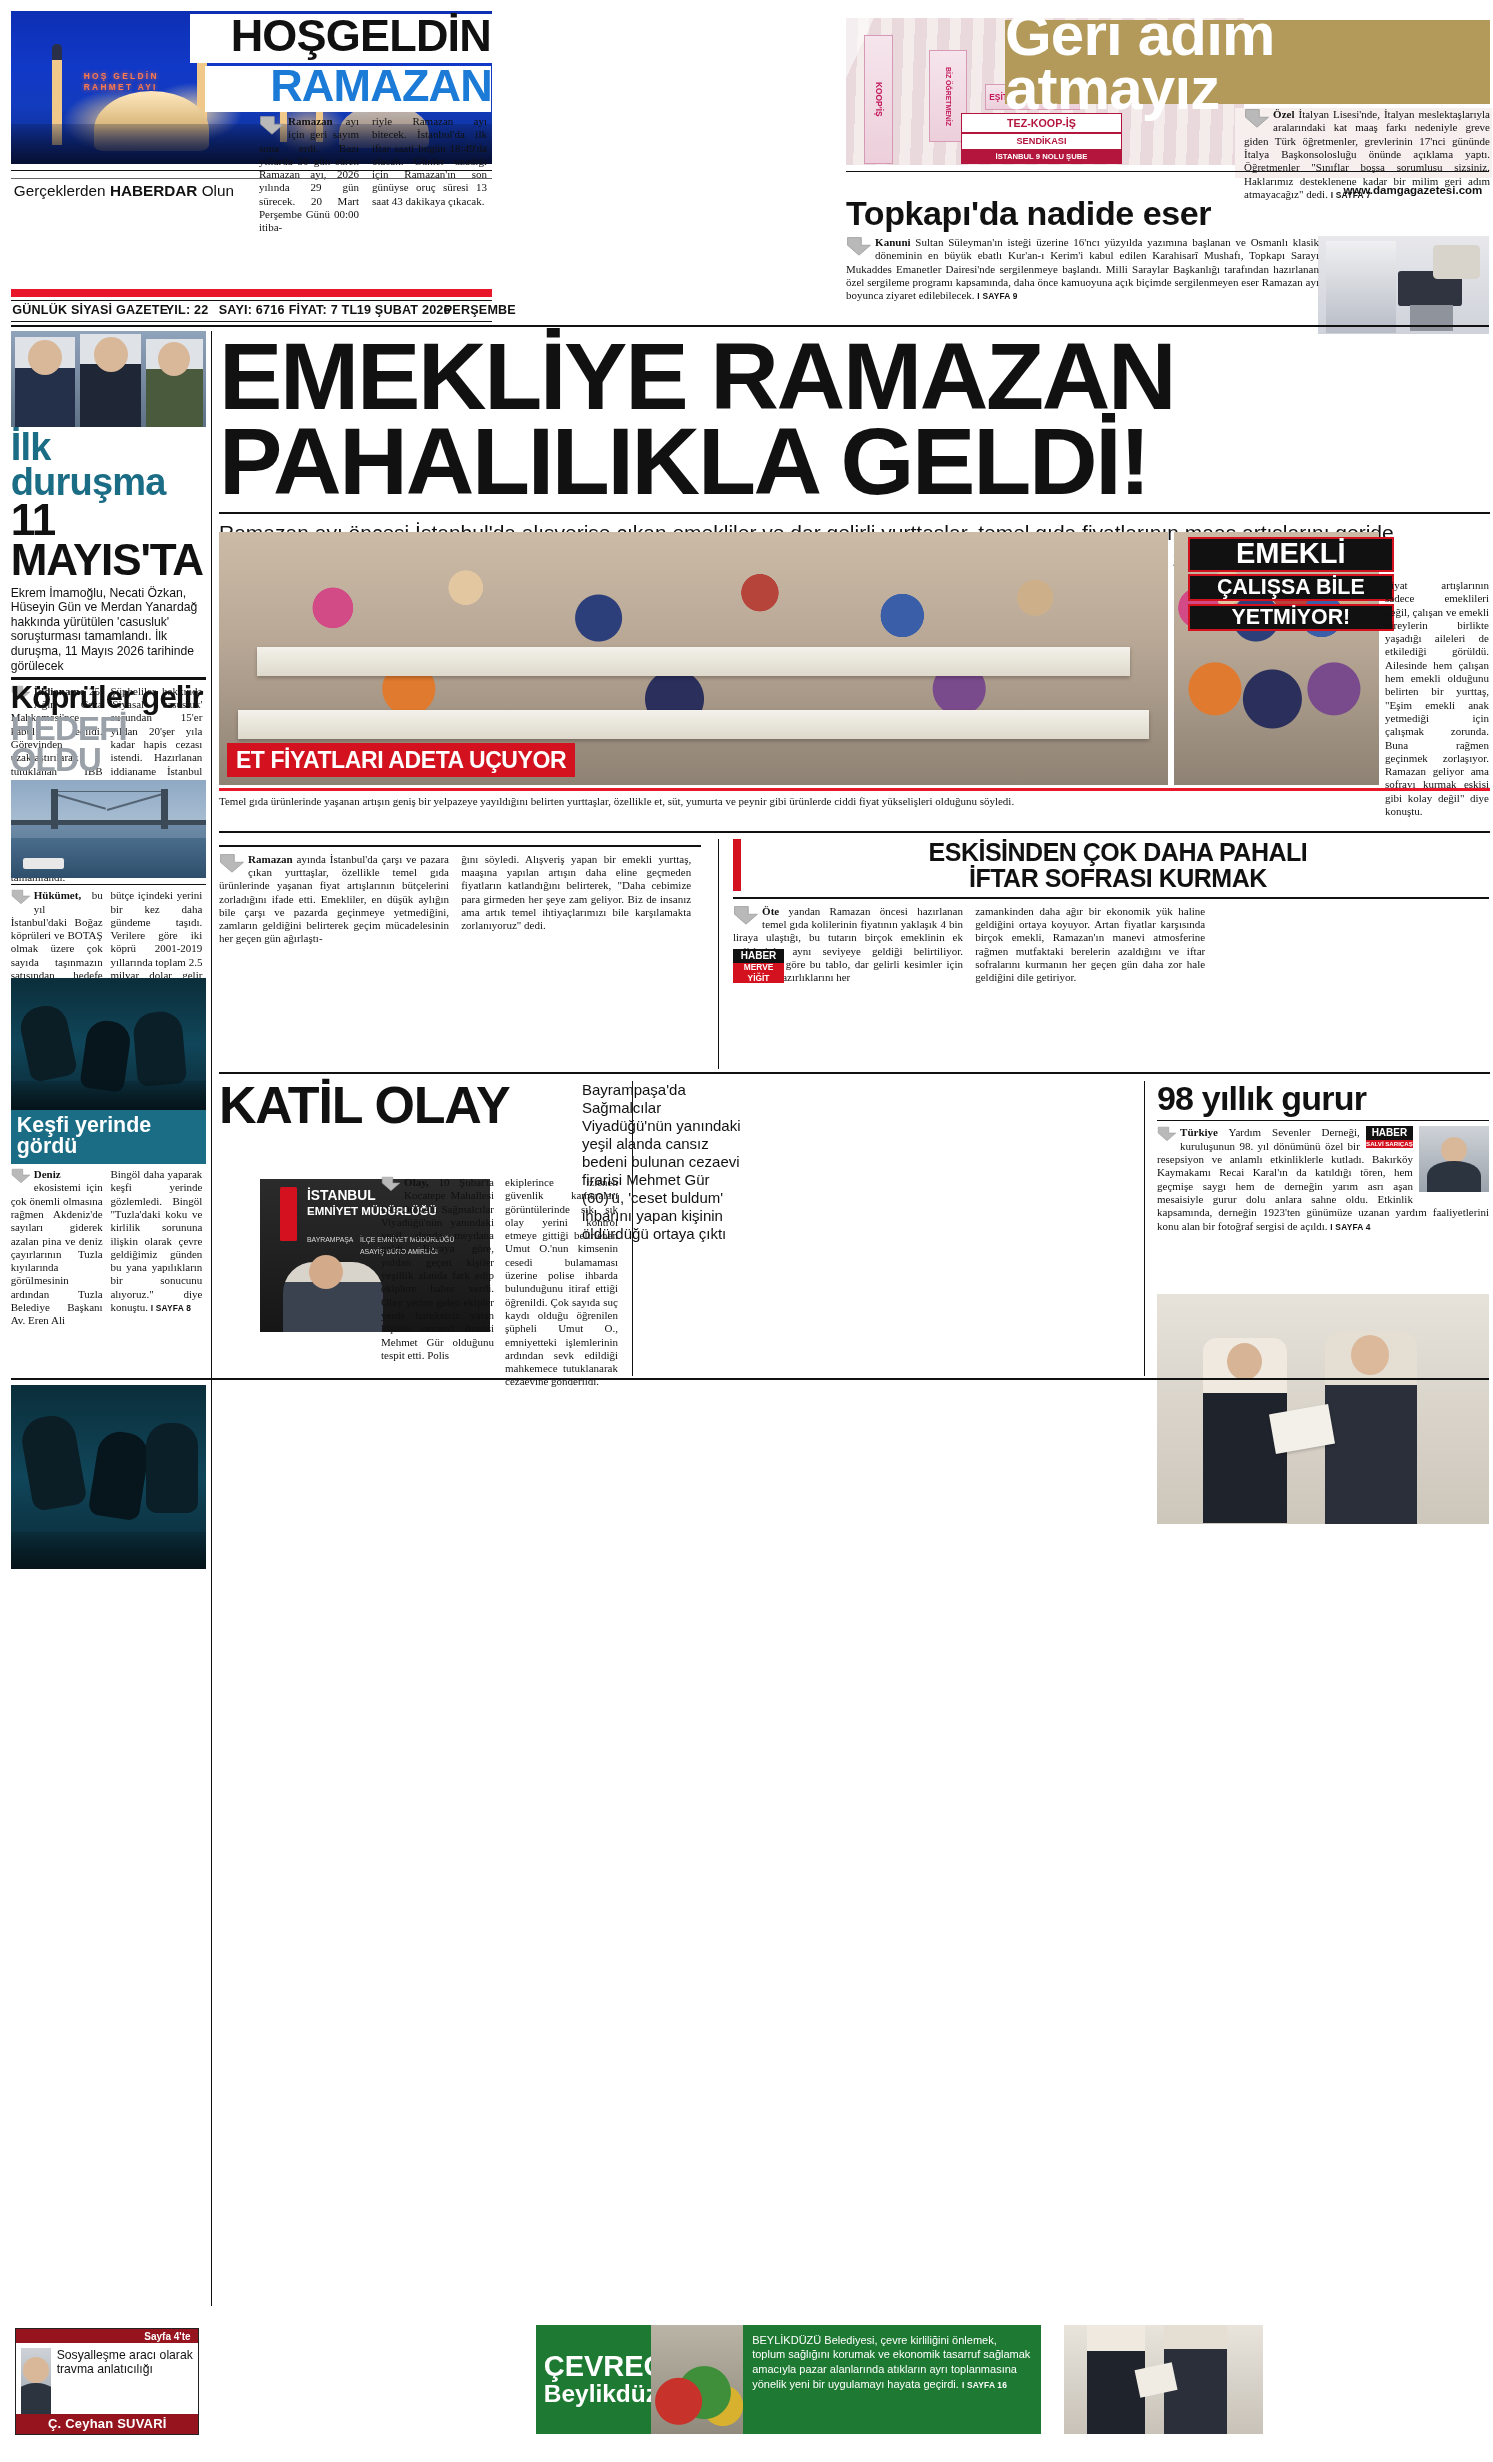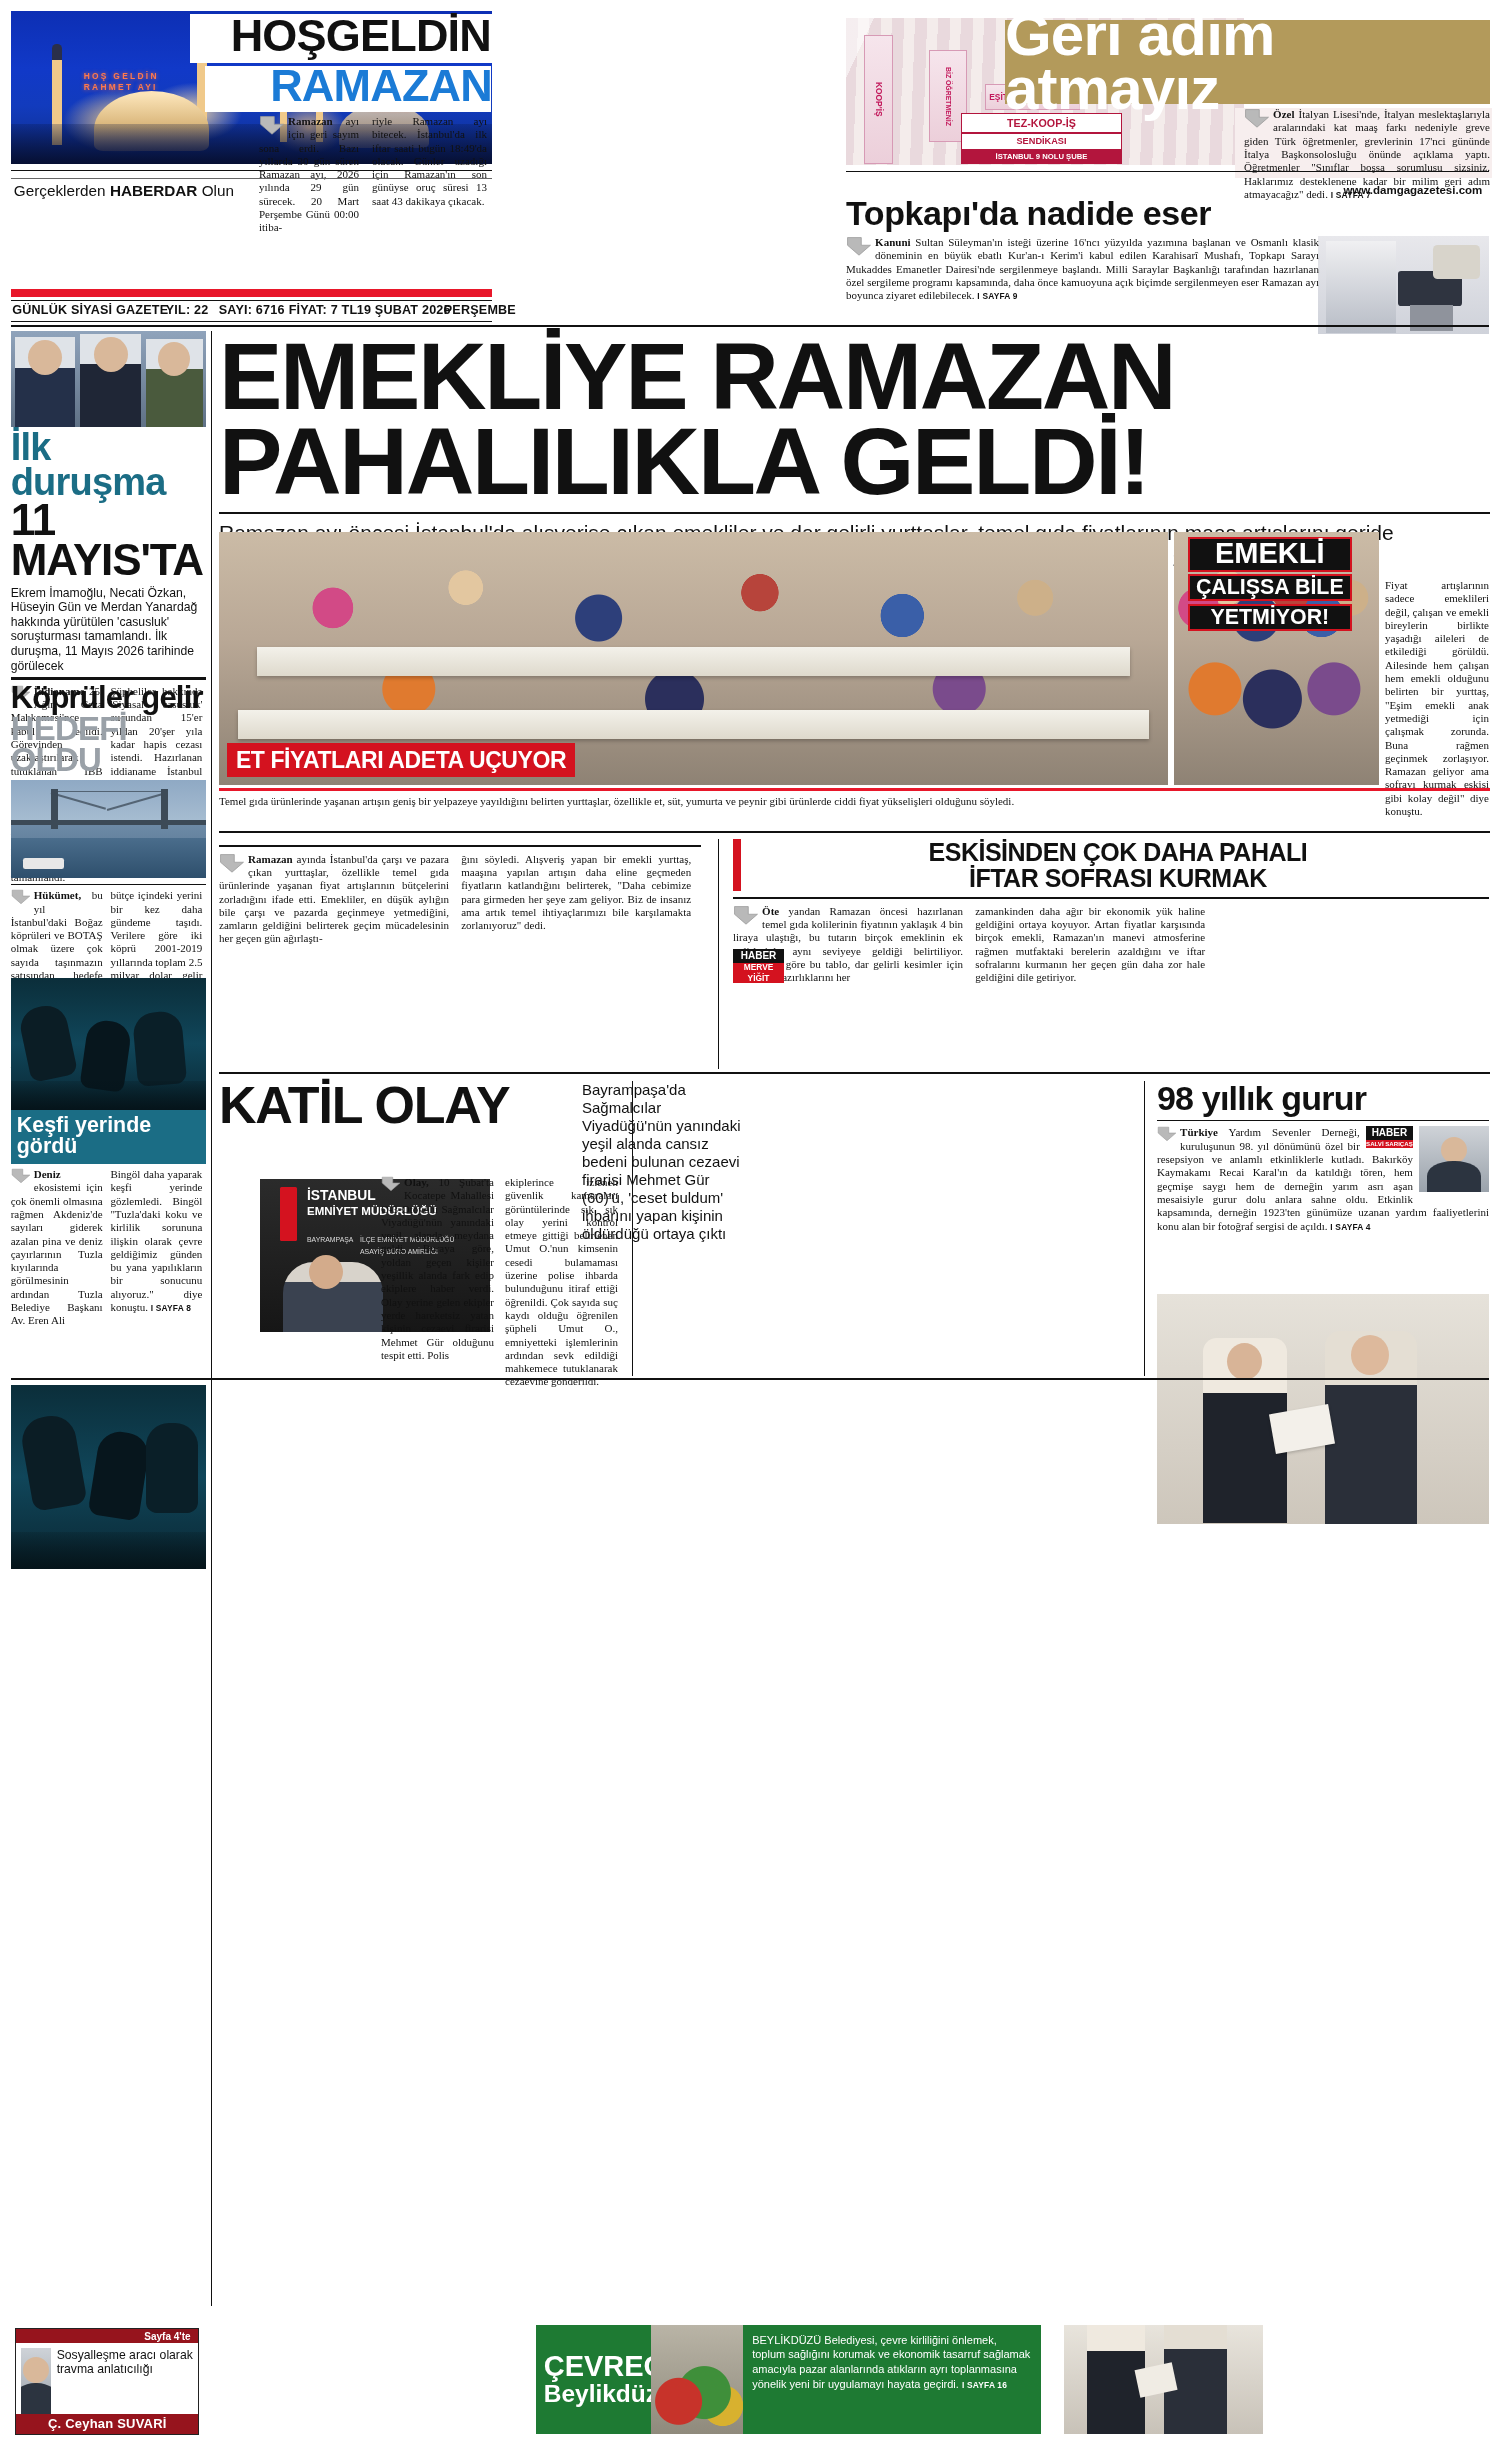--- a/index.html
+++ b/index.html
@@ -377,21 +377,21 @@
   </div>
 
   <div class="ph ph-iftar" style="position:absolute;left:219px;top:532px;width:949px;height:253px;">
     <div class="table-strip" style="top:115px;"></div>
     <div class="table-strip" style="top:178px;left:2%;right:2%;"></div>
     <div class="cap-red" style="position:absolute;left:7.7px;bottom:7.7px;height:34px;font-size:23px;letter-spacing:-0.4px;">ET FİYATLARI ADETA UÇUYOR</div>
   </div>
 
   <div style="position:absolute;left:1174px;top:532px;width:315px;height:253px;">
     <div class="ph ph-iftar" style="position:absolute;left:0;top:0;width:205px;height:253px;"></div>
-    <div style="position:absolute;left:13.8px;top:4.6px;width:164px;">
+    <div style="position:absolute;left:13.8px;top:4.6px;width:206px;">
       <div class="kicker-box" style="height:35px;font-size:29px;border:2.3px solid #d4121f;">EMEKLİ</div>
       <div class="kicker-box" style="height:27.6px;font-size:21.4px;margin-top:2.3px;border:2.3px solid #d4121f;">ÇALIŞSA BİLE</div>
       <div class="kicker-box" style="height:27.6px;font-size:21.4px;margin-top:2.3px;border:2.3px solid #d4121f;">YETMİYOR!</div>
     </div>
     <div style="position:absolute;left:211px;top:47px;width:104px;" class="body-col">Fiyat artışlarının sadece emeklileri değil, çalışan ve emekli bireylerin birlikte yaşadığı aileleri de etkilediği görüldü. Ailesinde hem çalışan hem emekli olduğunu belirten bir yurttaş, "Eşim emekli anak yetmediği için çalışmak zorunda. Buna rağmen geçinmek zorlaşıyor. Ramazan geliyor ama sofrayı kurmak eskisi gibi kolay değil" diye konuştu.</div>
   </div>
 
   <div class="rule-red" style="position:absolute;left:219px;top:788px;width:1271px;height:3.1px;"></div>
   <div style="position:absolute;left:219px;top:795px;width:1271px;" class="body-col">Temel gıda ürünlerinde yaşanan artışın geniş bir yelpazeye yayıldığını belirten yurttaşlar, özellikle et, süt, yumurta ve peynir gibi ürünlerde ciddi fiyat yükselişleri olduğunu söyledi.</div>
 

